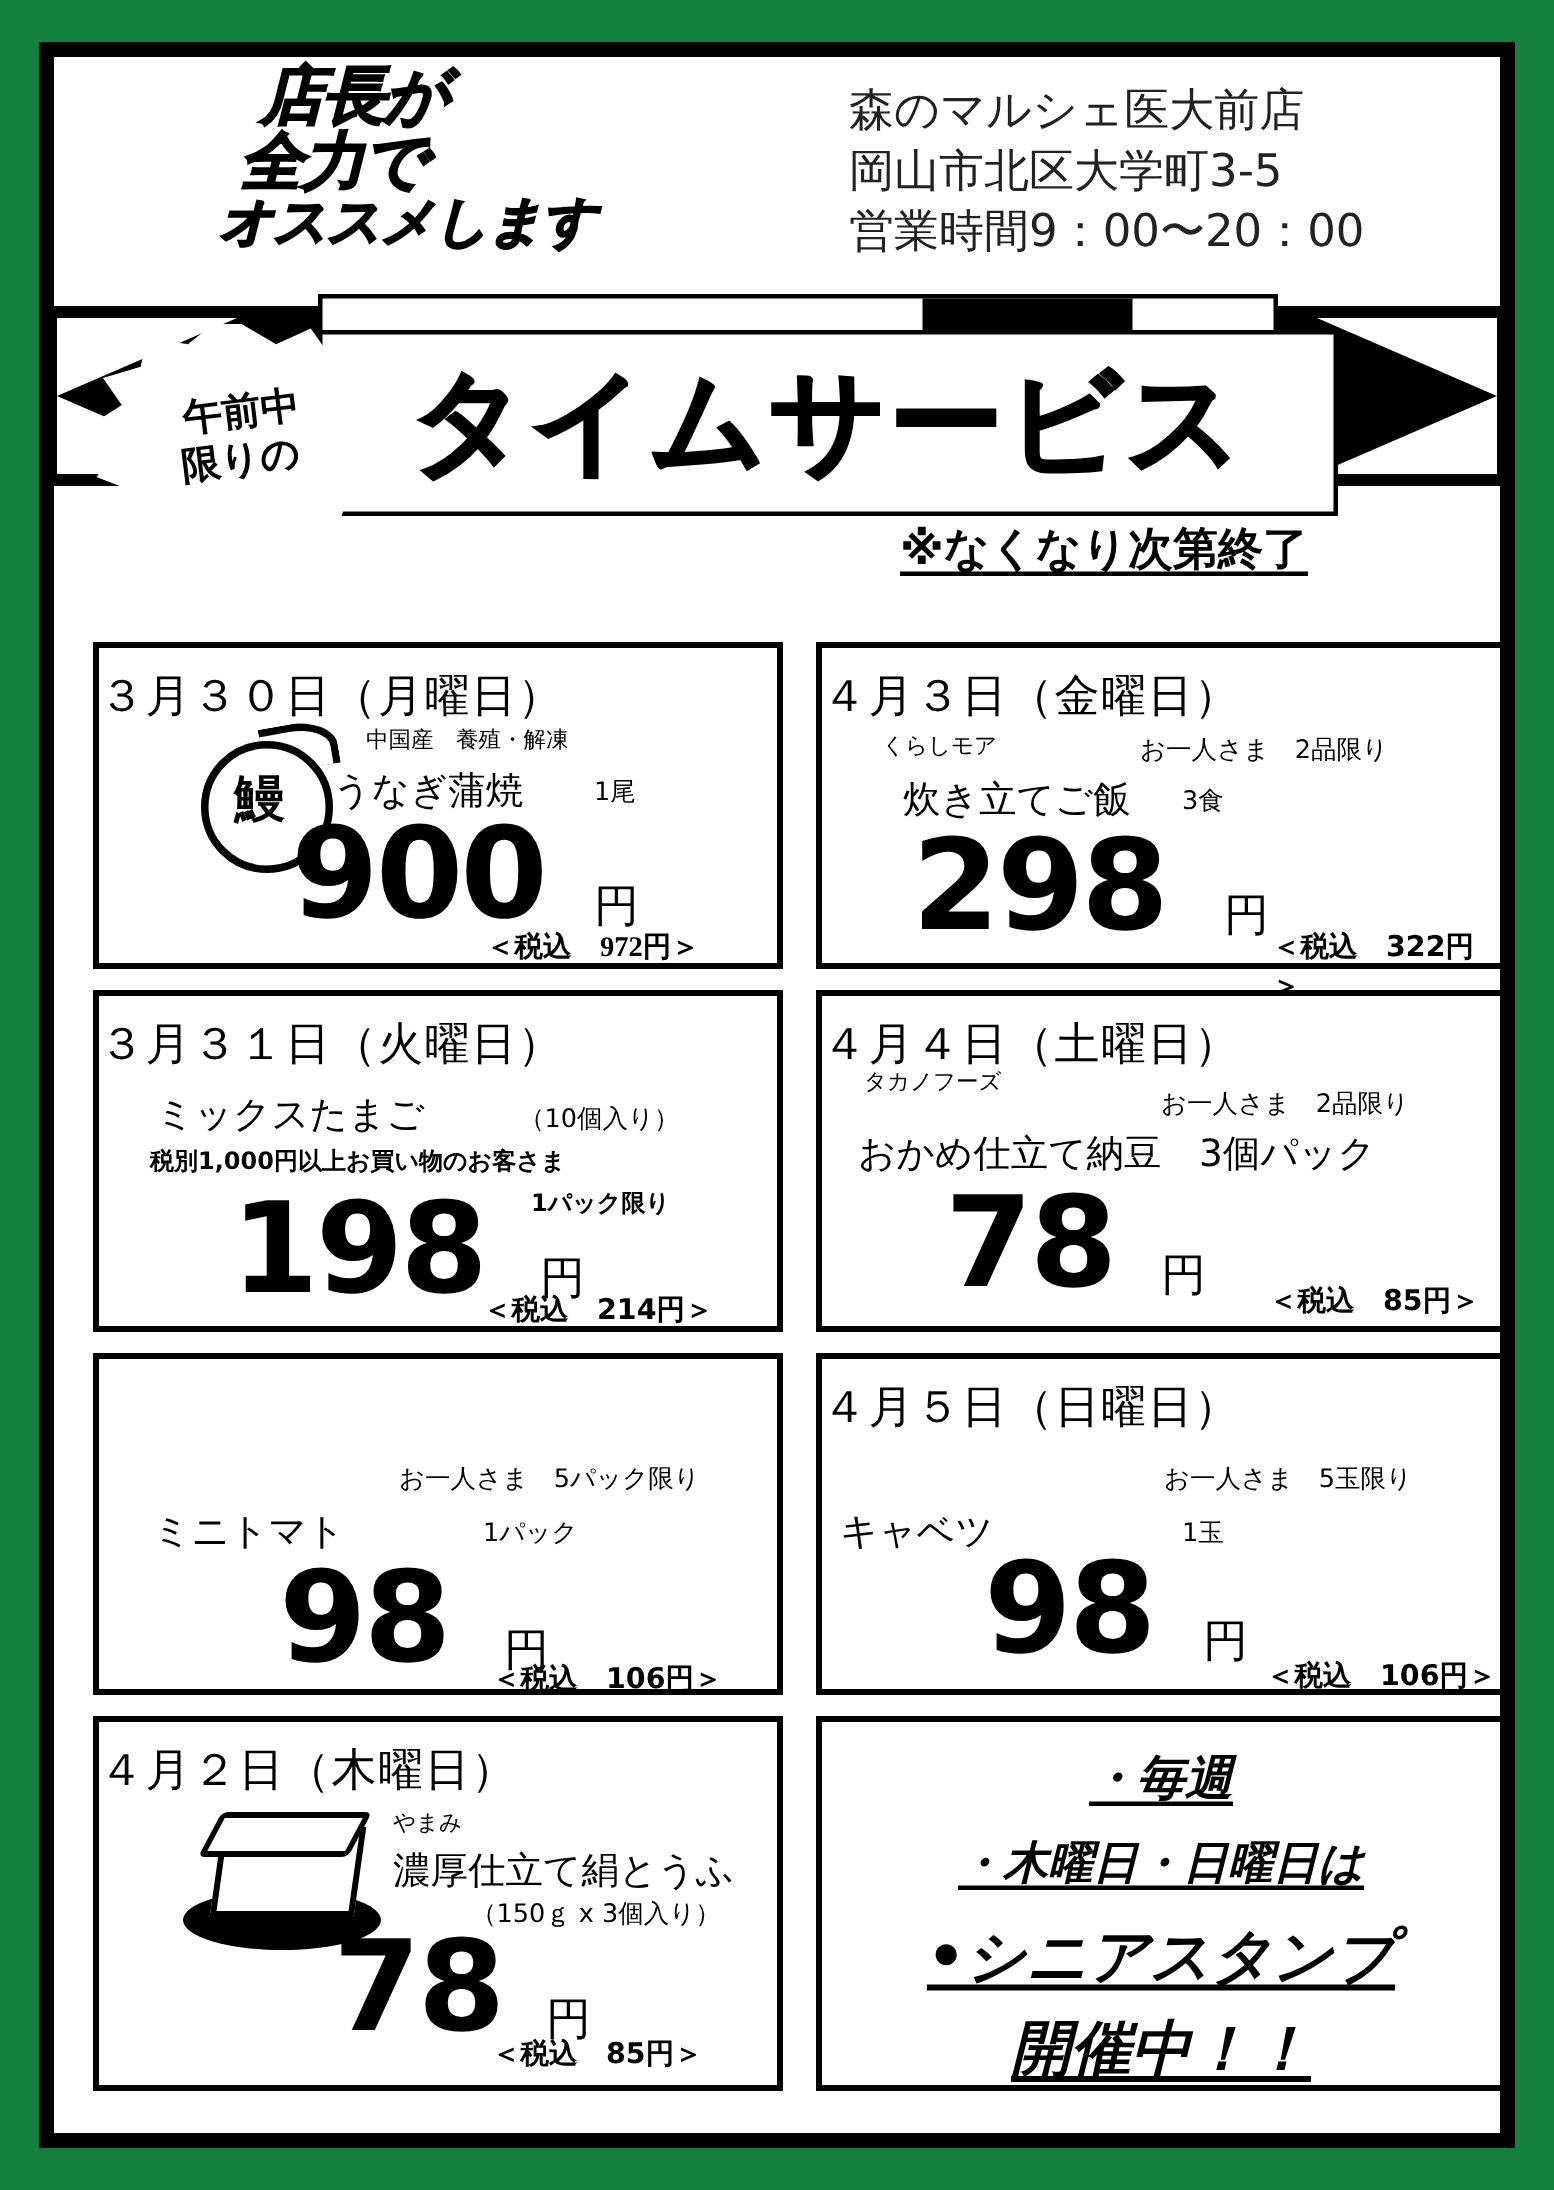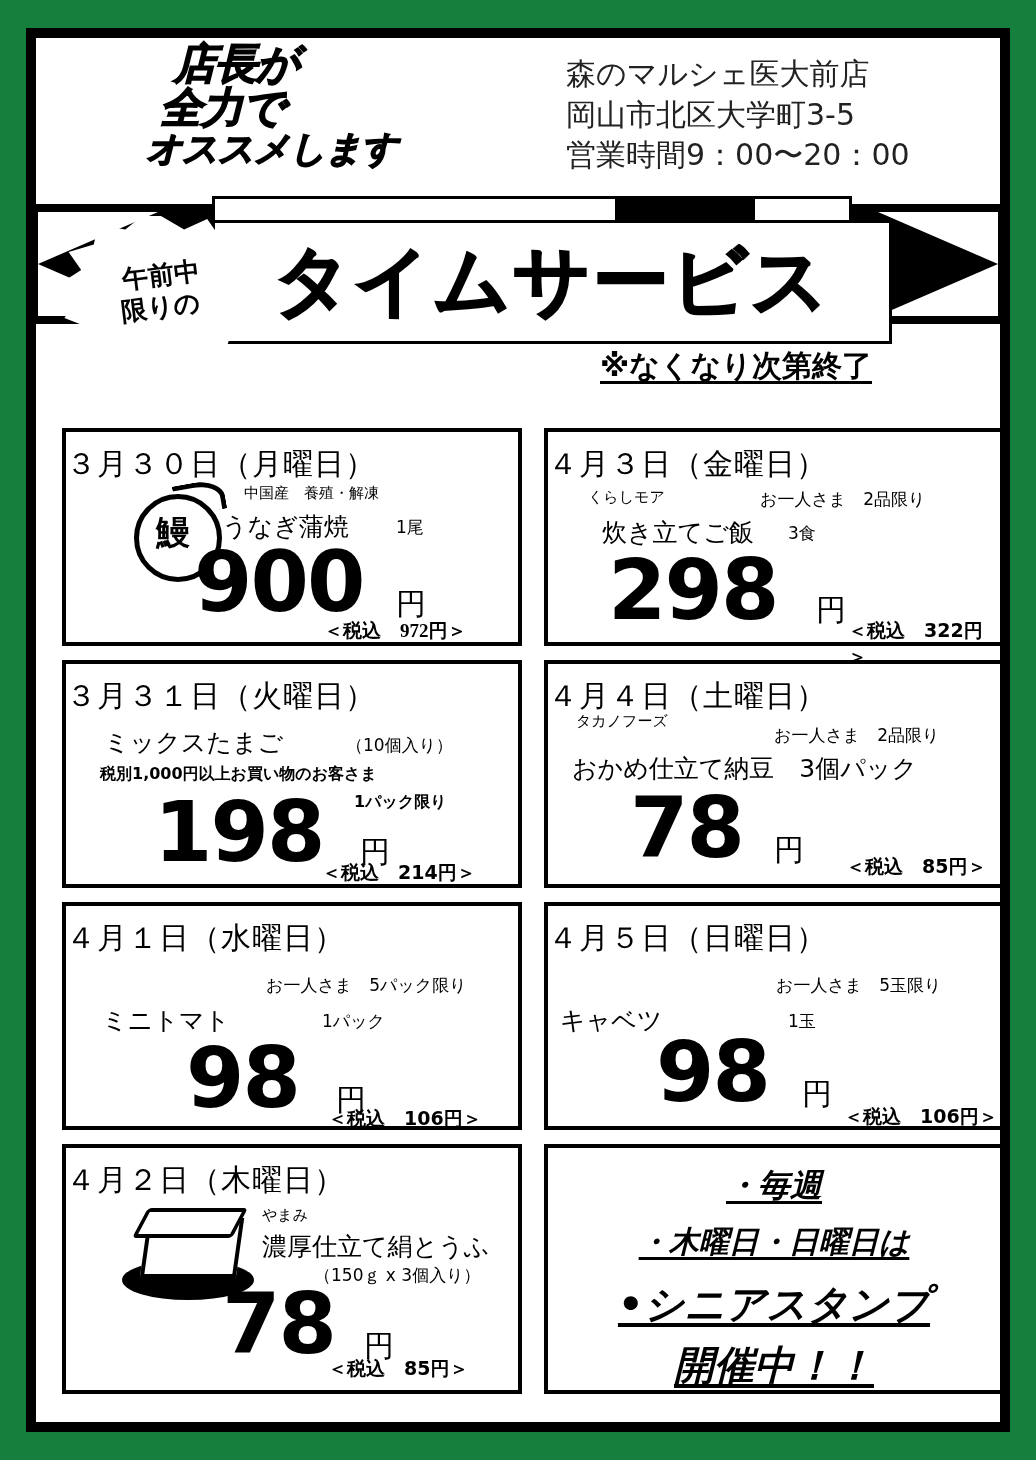--- a/index.html
+++ b/index.html
@@ -424,21 +424,20 @@
       <div class="date">４月４日（土曜日）</div>
       <div class="maker" style="left:28px; top:48px;">タカノフーズ</div>
       <div class="limit" style="left:226px; top:60px;">お一人さま　2品限り</div>
       <div class="item" style="left:24px; top:88px;">おかめ仕立て納豆　3個パック</div>
       <div class="price" style="left:82px; top:122px;">78</div>
       <div class="yen" style="left:226px; top:166px;">円</div>
       <div class="tax" style="left:298px; top:190px;">＜税込　85円＞</div>
     </div>
 
     <div class="cell col-l row2">
-      <div class="date">４月１日（水曜日）</div>
       <div class="limit" style="left:200px; top:68px;">お一人さま　5パック限り</div>
       <div class="item" style="left:36px; top:98px;">ミニトマト</div>
       <div class="item-sub" style="left:256px; top:104px;">1パック</div>
       <div class="price" style="left:120px; top:130px;">98</div>
       <div class="yen" style="left:270px; top:174px;">円</div>
       <div class="tax" style="left:262px; top:200px;">＜税込　106円＞</div>
     </div>
 
     <div class="cell col-r row2">
       <div class="date">４月５日（日曜日）</div>

